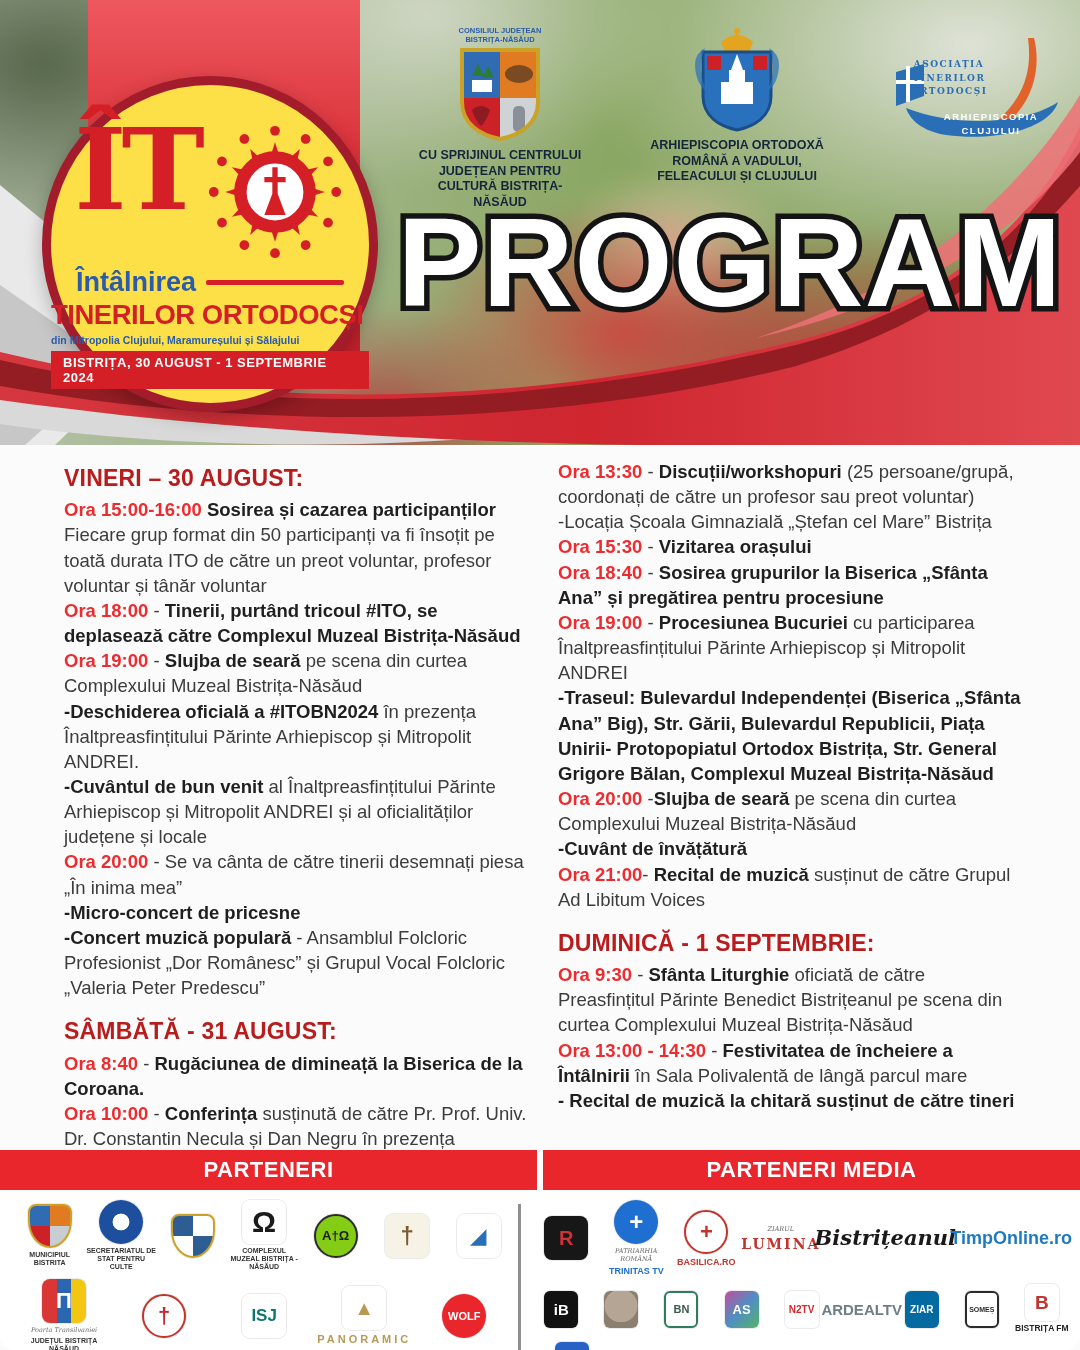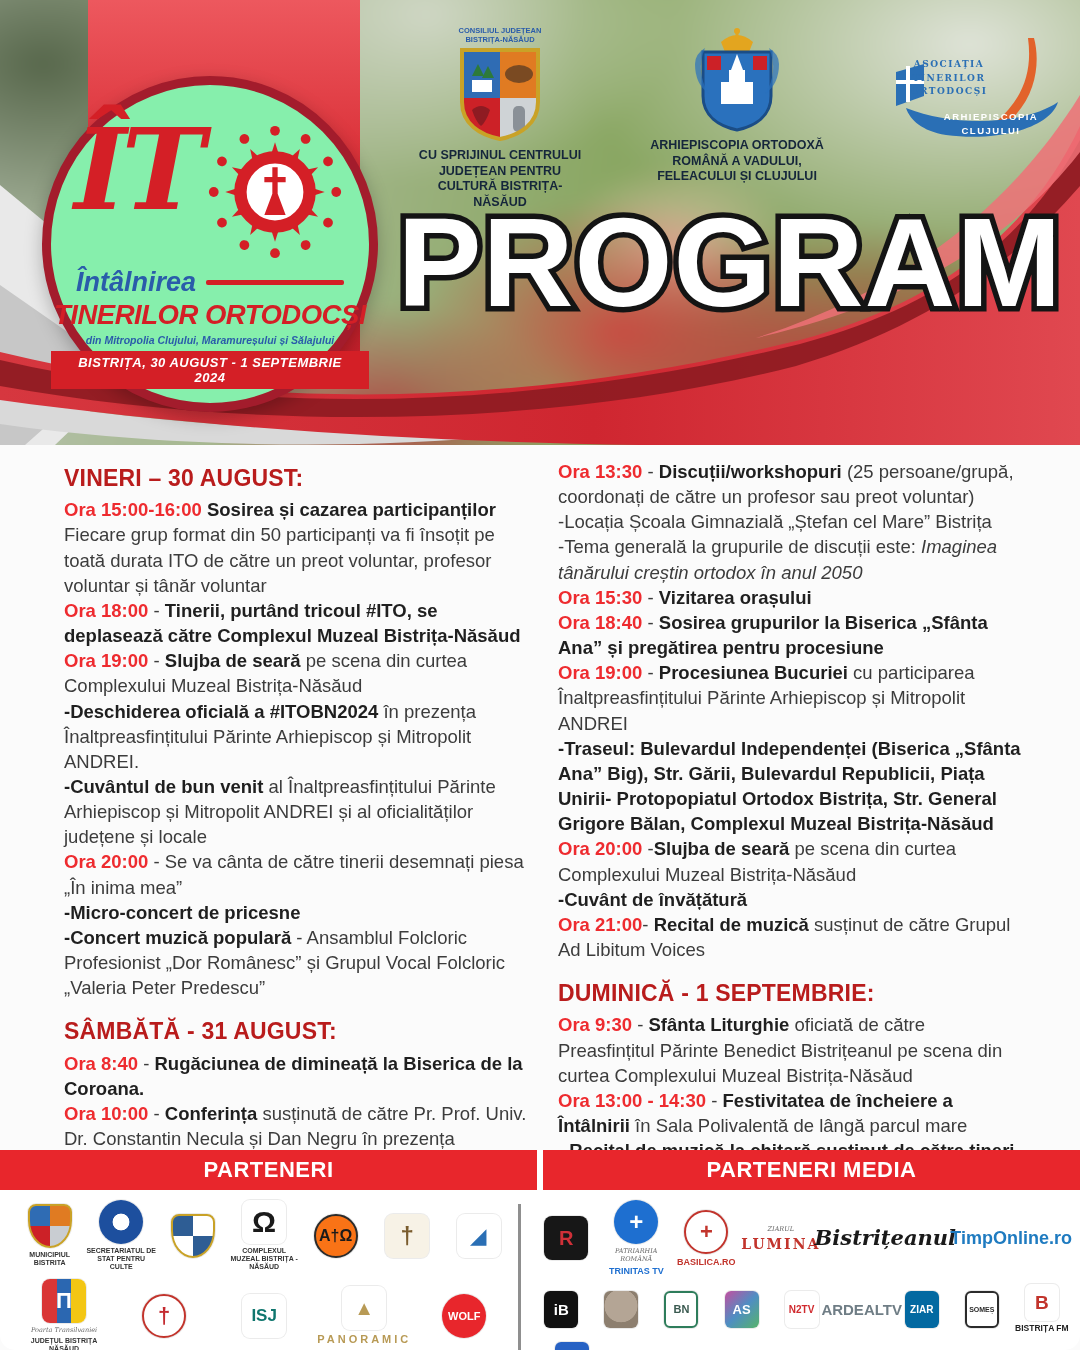--- a/index.html
+++ b/index.html
@@ -18,22 +18,22 @@
       radial-gradient(360px 240px at 40% 8%, rgba(220,224,214,.8), rgba(220,224,214,0) 70%),
       linear-gradient(100deg,#b9c4b2 0%,#a3b68b 30%,#8aa763 55%,#7d9a54 100%);
     filter:blur(9px);}
   .hero-stripes{position:absolute;left:0;top:0;width:1080px;height:445px;}
   .red-band{position:absolute;left:88px;top:-8px;width:272px;height:372px;
     background:linear-gradient(180deg,#ee5a60 0%,#d62830 55%,#c01f2a 100%);}
   .swoosh{position:absolute;left:0;top:0;width:1080px;height:445px;}
 
   
   .ito-circle{position:absolute;left:42px;top:76px;width:336px;height:336px;border-radius:50%;
-    background:#86efac;border:9px solid #a31c2c;box-sizing:border-box;text-align:center;
-    box-shadow:0 6px 18px rgba(0,0,0,.25);font-style:italic;}
+    background:#fde047;border:9px solid #a31c2c;box-sizing:border-box;text-align:left;
+    box-shadow:0 6px 18px rgba(0,0,0,.25);}
   .ito-row{display:flex;justify-content:center;align-items:flex-start;margin-top:26px;height:148px;}
   .ito-letters{font-family:"DejaVu Serif",serif;font-weight:bold;font-size:112px;line-height:1.05;
     color:#d41f26;letter-spacing:-5px;margin-right:4px;}
   .ito-emblem{width:142px;height:142px;margin-top:10px;}
   .ito-line1-row{display:flex;align-items:center;justify-content:center;gap:10px;margin-top:8px;}
   .ito-line1{color:#2a5caa;font-weight:bold;font-size:27px;}
   .ito-rule{display:inline-block;width:138px;height:5px;background:#d41f26;border-radius:2px;}
   .ito-line2{color:#d41f26;font-weight:bold;font-size:27.5px;letter-spacing:-.5px;margin-top:1px;}
   .ito-line3{color:#2a5caa;font-weight:bold;font-size:10.5px;margin-top:3px;}
   .ito-banner{display:inline-block;background:#d41f26;color:#ffffff;font-weight:bold;font-size:13px;
@@ -248,21 +248,20 @@
         <p class="pline"><span class="r-bold">-Concert muzică populară</span><span class=""> - Ansamblul Folcloric Profesionist „Dor Românesc” și Grupul Vocal Folcloric „Valeria Peter Predescu”</span></p>
         <p class="day-heading">SÂMBĂTĂ - 31 AUGUST:</p>
         <p class="pline"><span class="r-time">Ora 8:40</span><span class=""> - </span><span class="r-bold">Rugăciunea de dimineață la Biserica de la Coroana.</span></p>
         <p class="pline"><span class="r-time">Ora 10:00</span><span class=""> - </span><span class="r-bold">Conferința</span><span class=""> susținută de către Pr. Prof. Univ. Dr. Constantin Necula și Dan Negru în prezența Înaltpreasfințitului Părinte Arhiepiscop și Mitropolit ANDREI</span></p>
         <p class="pline"><span class="">-Conferința va avea loc în Sala Polivalentă de lângă parcul mare</span></p>
         <p class="pline"><span class="">-Va avea loc un </span><span class="r-bold">micro-concert de muzică</span><span class=""> susținut de către Grupul Vocal Synavlia</span></p>
       </div>
     <div class="col">
         <p class="pline"><span class="r-time">Ora 13:30</span><span class=""> - </span><span class="r-bold">Discuții/workshopuri</span><span class=""> (25 persoane/grupă, coordonați de către un profesor sau preot voluntar)</span></p>
         <p class="pline"><span class="">-Locația Școala Gimnazială „Ștefan cel Mare” Bistrița</span></p>
-        <p class="pline"><span class="">-Tema generală la grupurile de discuții este: </span><span class="r-italic">Imaginea tânărului creștin ortodox în anul 2050</span></p>
         <p class="pline"><span class="r-time">Ora 15:30</span><span class=""> - </span><span class="r-bold">Vizitarea orașului</span></p>
         <p class="pline"><span class="r-time">Ora 18:40</span><span class=""> - </span><span class="r-bold">Sosirea grupurilor la Biserica „Sfânta Ana” și pregătirea pentru procesiune</span></p>
         <p class="pline"><span class="r-time">Ora 19:00</span><span class=""> - </span><span class="r-bold">Procesiunea Bucuriei</span><span class=""> cu participarea Înaltpreasfințitului Părinte Arhiepiscop și Mitropolit ANDREI</span></p>
         <p class="pline"><span class="r-bold">-Traseul: Bulevardul Independenței (Biserica „Sfânta Ana” Big), Str. Gării, Bulevardul Republicii, Piața Unirii- Protopopiatul Ortodox Bistrița, Str. General Grigore Bălan, Complexul Muzeal Bistrița-Năsăud</span></p>
         <p class="pline"><span class="r-time">Ora 20:00</span><span class=""> -</span><span class="r-bold">Slujba de seară</span><span class=""> pe scena din curtea Complexului Muzeal Bistrița-Năsăud</span></p>
         <p class="pline"><span class="r-bold">-Cuvânt de învățătură</span></p>
         <p class="pline"><span class="r-time">Ora 21:00</span><span class="">- </span><span class="r-bold">Recital de muzică</span><span class=""> susținut de către Grupul Ad Libitum Voices</span></p>
         <p class="day-heading">DUMINICĂ - 1 SEPTEMBRIE:</p>
         <p class="pline"><span class="r-time">Ora 9:30</span><span class=""> - </span><span class="r-bold">Sfânta Liturghie</span><span class=""> oficiată de către Preasfințitul Părinte Benedict Bistrițeanul pe scena din curtea Complexului Muzeal Bistrița-Năsăud</span></p>
         <p class="pline"><span class="r-time">Ora 13:00 - 14:30</span><span class=""> - </span><span class="r-bold">Festivitatea de încheiere a Întâlnirii</span><span class=""> în Sala Polivalentă de lângă parcul mare</span></p>
@@ -291,21 +290,21 @@
               <span class="chip-label ">SECRETARIATUL DE STAT PENTRU CULTE</span>
             </div>
             <div class="chip">
               <span class="glyph shield" style="background: conic-gradient(rgb(255, 255, 255) 0deg, rgb(255, 255, 255) 25%, rgb(46, 93, 148) 0deg, rgb(46, 93, 148) 50%, rgb(255, 255, 255) 0deg, rgb(255, 255, 255) 75%, rgb(46, 93, 148) 0deg);"></span>
             </div>
             <div class="chip">
               <span class="glyph plain" style="background: rgb(255, 255, 255); color: rgb(26, 26, 26); font-size: 30px;">Ω</span>
               <span class="chip-label ">COMPLEXUL MUZEAL BISTRIȚA - NĂSĂUD</span>
             </div>
             <div class="chip">
-              <span class="glyph ring" style="background: #f97316; color: rgb(26, 26, 26); font-size: 16px;">A†Ω</span>
+              <span class="glyph ring" style="background: #84cc16; color: rgb(26, 26, 26); font-size: 13px;">A†Ω</span>
             </div>
             <div class="chip">
               <span class="glyph plain" style="background: rgb(247, 242, 230); color: rgb(122, 92, 46); font-size: 24px;">†</span>
             </div>
             <div class="chip">
               <span class="glyph plain" style="background: rgb(255, 255, 255); color: rgb(42, 111, 181); font-size: 20px;">◢</span>
             </div>
           </div>
         <div class="logo-row row-lg">
             <div class="chip">

